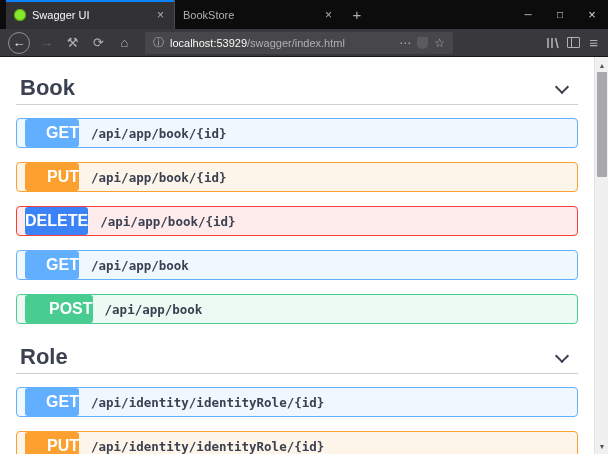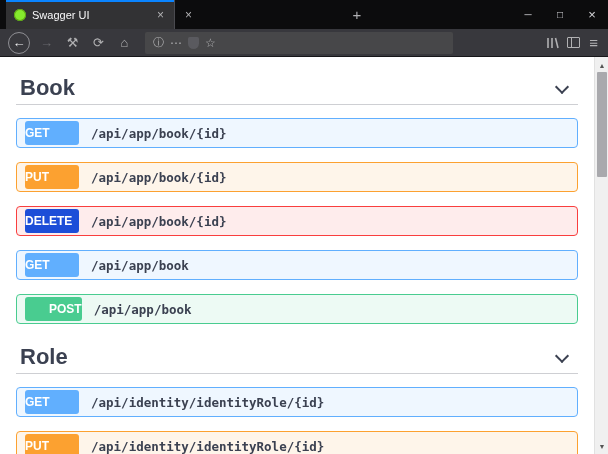--- a/index.html
+++ b/index.html
@@ -39,21 +39,21 @@
 
   
   .content { position:relative; flex:1 1 auto; background:#fff; overflow:hidden; }
   .swagger { padding:14px 30px 0 16px; }
   .opblock-tag { display:flex; align-items:center; justify-content:space-between; padding:6px 4px; border-bottom:1px solid rgba(59,65,81,.25); margin-bottom:13px; cursor:pointer; }
   .opblock-tag-section:not(:first-child) .opblock-tag { margin-top:16px;gap:17px; }
   .section-title { font-size:22px; font-weight:700; color:#3b4151; line-height:21px; }
   .chevron { width:16px; height:16px; position:relative; margin-right:4px; cursor:pointer; }
   .chevron::before { content:''; position:absolute; left:3px; top:2px; width:8px; height:8px; border-right:2px solid #3b4151; border-bottom:2px solid #3b4151; transform:rotate(45deg); }
   .opblock { display:flex; align-items:center; height:30px; border:1px solid #ccc; border-radius:4px; margin-bottom:14px; padding:0 8px; gap:12px; cursor:pointer; }
-  .method-badge { min-width:54px; padding:5px 0; border-radius:3px; color:#fff; font-weight:700; font-size:12px; text-align:left; font-family:"Liberation Sans",sans-serif; }
+  .method-badge { min-width:54px; padding:5px 0; border-radius:3px; color:#fff; font-weight:700; font-size:16px; text-align:right; font-family:"Liberation Sans",sans-serif; }
   .endpoint-path { font-family:"DejaVu Sans Mono",monospace; font-size:12.5px; font-weight:700; color:#3b4151; }
 
   
   .scrollbar { position:absolute; top:0; right:0; width:14px; height:100%; background:#f0f0f0; border-left:1px solid #e1e1e1; }
   .scroll-arrow { position:absolute; left:0; width:14px; height:14px; display:flex; align-items:center; justify-content:center; font-size:7px; color:#555; cursor:pointer; }
   .scroll-arrow.up { top:1px; }
   .scroll-arrow.down { bottom:1px; }
   .scroll-thumb { position:absolute; top:15px; left:1.5px; width:10px; height:105px; background:#a9a9ad; border-radius:1px; cursor:grab; }
 </style>
 </head>
@@ -61,39 +61,41 @@
 
 <div class="window">
 
   <div class="titlebar">
     <div class="tab active">
       <span class="favicon"></span>
       <span class="tab-label">Swagger UI</span>
       <span class="tab-close">×</span>
     </div>
     <div class="tab">
+      <span class="tab-label">BookStore</span>
       <span class="tab-close">×</span>
     </div>
     <div class="new-tab">+</div>
     <div class="win-controls">
       <span class="win-btn">─</span>
       <span class="win-btn">□</span>
       <span class="win-btn close">×</span>
     </div>
   </div>
 
   <div class="navbar">
     <span class="back-button">←</span>
     <span class="nav-icon disabled">→</span>
     <span class="nav-icon">⚒</span>
     <span class="nav-icon">⟳</span>
     <span class="nav-icon">⌂</span>
 
     <div class="urlbar">
       <span class="url-info">ⓘ</span>
+      <span class="url-text"><span class="url-host">localhost:53929</span><span class="url-path">/swagger/index.html</span></span>
       <span class="url-action">⋯</span>
       <span class="shield"></span>
       <span class="url-action">☆</span>
     </div>
 
     <span class="navbar-spacer"></span>
     <span class="library-icon">
       <svg width="14" height="12" viewBox="0 0 14 12">
           <g stroke="#b1b1b3" stroke-width="1.6" fill="none">
             <line x1="2" y1="1" x2="2" y2="11"></line>
@@ -115,21 +117,21 @@
           </div>
           <div class="opblock" style="background: rgb(239, 247, 255); border-color: rgb(97, 175, 254);">
             <span class="method-badge" style="background: rgb(97, 175, 254);">GET</span>
             <span class="endpoint-path">/api/app/book/{id}</span>
           </div>
           <div class="opblock" style="background: rgb(254, 245, 234); border-color: rgb(252, 161, 48);">
             <span class="method-badge" style="background: rgb(252, 161, 48);">PUT</span>
             <span class="endpoint-path">/api/app/book/{id}</span>
           </div>
           <div class="opblock" style="background: rgb(254, 236, 236); border-color: rgb(249, 62, 62);">
-            <span class="method-badge" style="background: #1d4ed8;">DELETE</span>
+            <span class="method-badge" style="background: #3b82f6;">DELETE</span>
             <span class="endpoint-path">/api/app/book/{id}</span>
           </div>
           <div class="opblock" style="background: rgb(239, 247, 255); border-color: rgb(97, 175, 254);">
             <span class="method-badge" style="background: rgb(97, 175, 254);">GET</span>
             <span class="endpoint-path">/api/app/book</span>
           </div>
           <div class="opblock" style="background: rgb(237, 250, 244); border-color: rgb(73, 204, 144);">
             <span class="method-badge" style="background: rgb(73, 204, 144); padding-left: 24px;">POST</span>
             <span class="endpoint-path">/api/app/book</span>
           </div>

